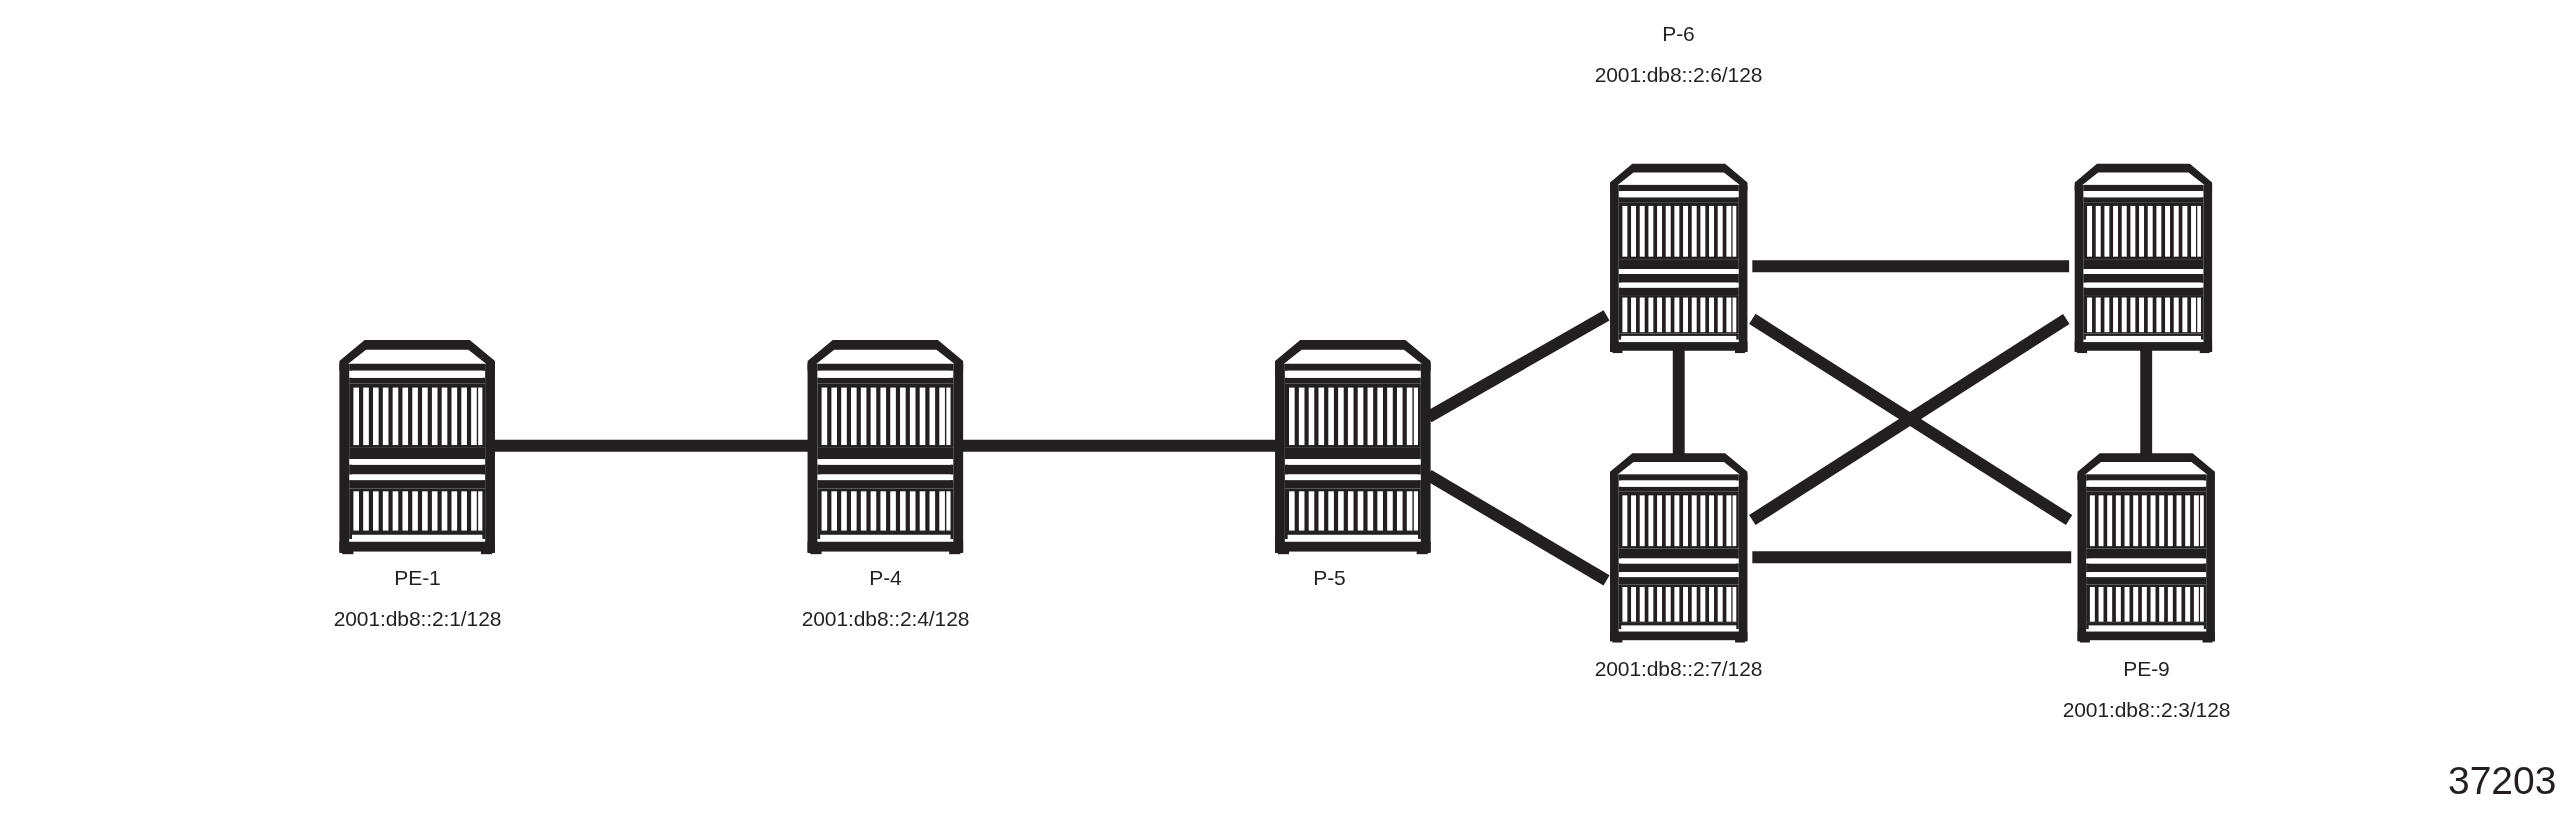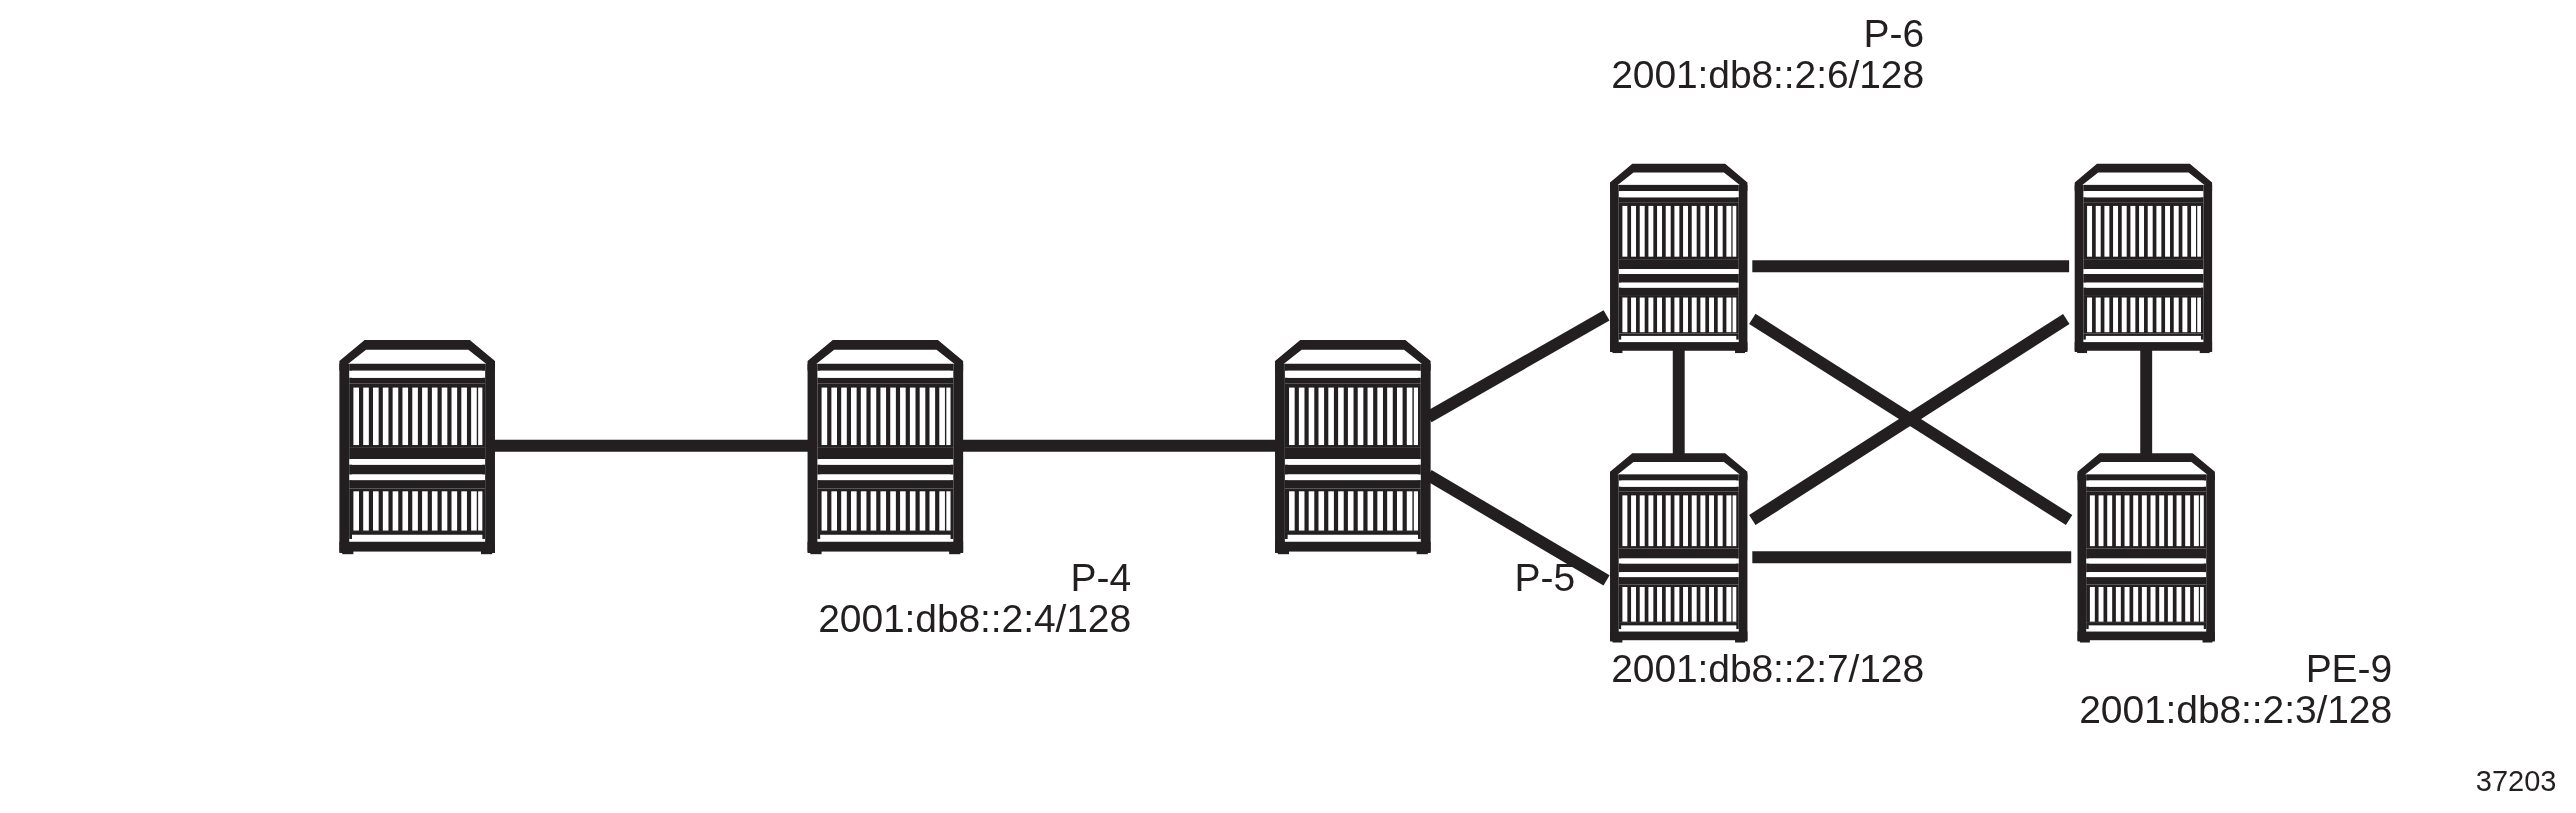--- a/index.html
+++ b/index.html
@@ -21,40 +21,40 @@
   #topology-svg {
     position: absolute;
     left: 0;
     top: 0;
     width: 2576px;
     height: 813px;
     display: block;
   }
   .node-label {
     position: absolute;
-    text-align: right;
+    text-align: center;
     font-family: "Liberation Sans", sans-serif;
-    font-size: 39px;
+    font-size: 21px;
     line-height: 41px;
     color: #231f20;
     white-space: nowrap;
     letter-spacing: -0.1px;
   }
   .node-label .lbl-name {
     display: block;
   }
   .node-label .lbl-addr {
     display: block;
   }
   #figure-number {
     position: absolute;
     right: 19.6px;
     bottom: 15.4px;
     font-family: "Liberation Sans", sans-serif;
-    font-size: 29px;
+    font-size: 39px;
     line-height: 34px;
     color: #231f20;
     white-space: nowrap;
   }
 </style>
 </head>
 <body>
 
 <div id="diagram-root">
 
@@ -160,20 +160,24 @@
       <use href="#router-glyph" x="482" y="483" width="226" height="308"></use>
       <use href="#router-glyph" x="1150" y="483" width="226" height="308"></use>
       <use href="#router-glyph" x="1817" y="483" width="226" height="308"></use>
       <use href="#router-glyph" x="2282" y="232" width="226" height="272"></use>
       <use href="#router-glyph" x="2945" y="232" width="226" height="272"></use>
       <use href="#router-glyph" x="2282" y="645" width="226" height="272"></use>
       <use href="#router-glyph" x="2949" y="645" width="226" height="272"></use>
     </g>
   </svg>
 
+  <div class="node-label" style="left:172px; top:557px; width:491px;">
+    <span class="lbl-name">PE-1</span>
+    <span class="lbl-addr">2001:db8::2:1/128</span>
+  </div>
 
   <div class="node-label" style="left:640px; top:557px; width:491px;">
     <span class="lbl-name">P-4</span>
     <span class="lbl-addr">2001:db8::2:4/128</span>
   </div>
 
   <div class="node-label" style="left:1084px; top:557px; width:491px;">
     <span class="lbl-name">P-5</span>
   </div>
 

